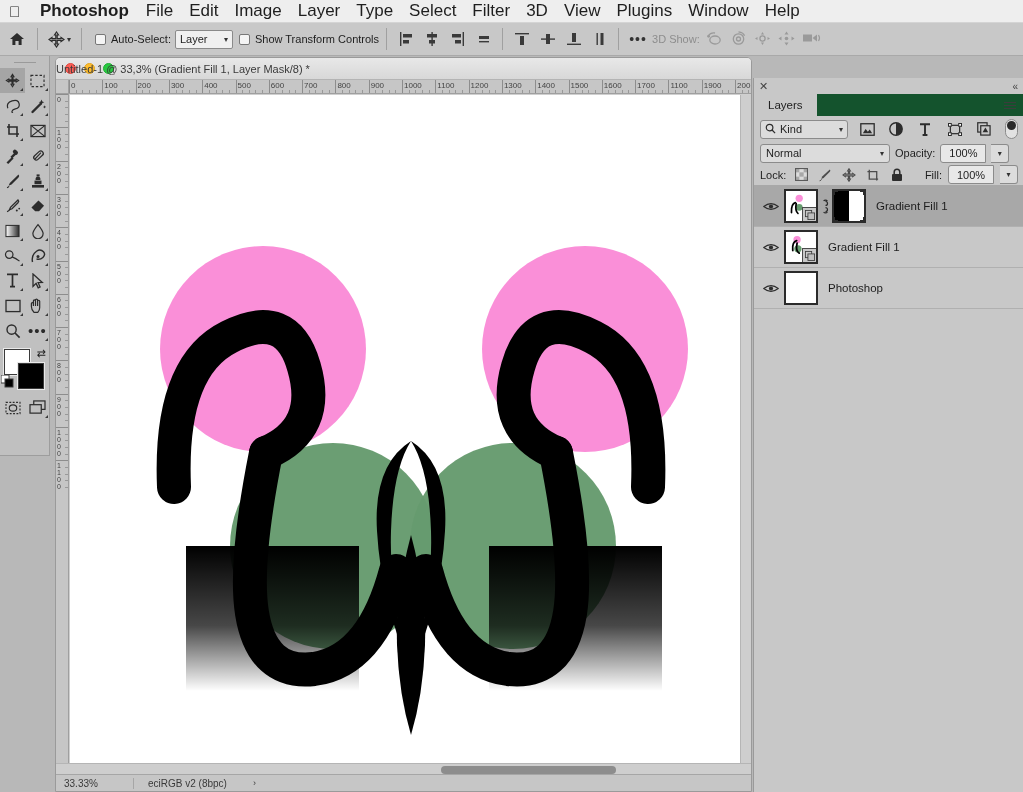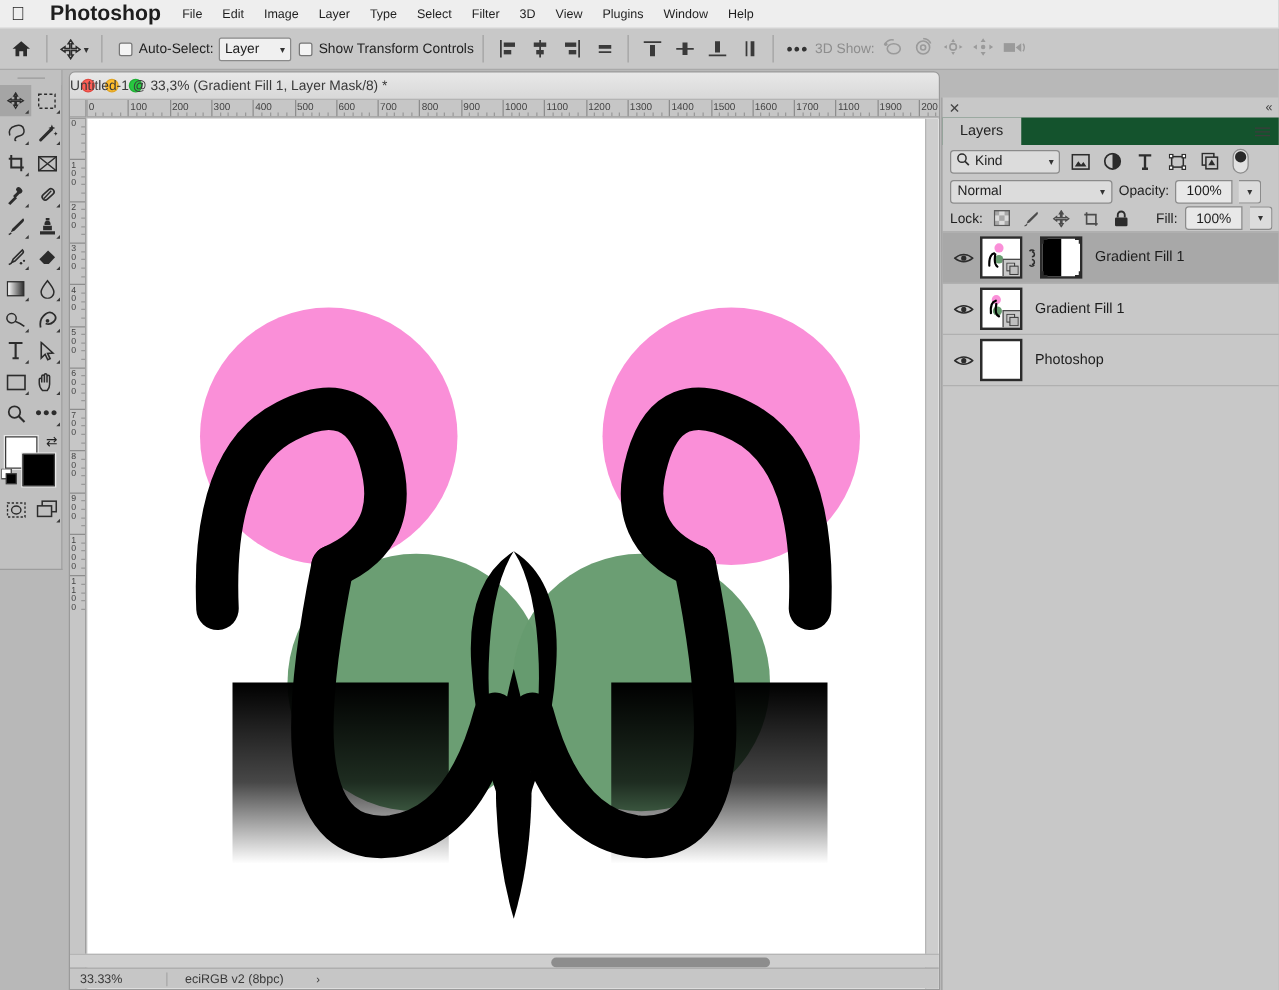--- a/index.html
+++ b/index.html
@@ -19,21 +19,21 @@
     position: absolute; left: 0; top: 0; width: 1023px; height: 23px;
     background: #eeeeee;
     display: flex; align-items: center;
     padding-left: 6px;
     font-size: 12.5px;
     border-bottom: 1px solid #d4d4d4;
   }
   .apple-logo { width: 17px; height: 17px; display: flex; align-items: center; justify-content: center;
     font-size: 15px; color: #222; margin-right: 8px; }
   .menubar .app-name { font-weight: bold; font-size: 17px; padding: 0 9px; }
-  .menubar .mi { padding: 0 8px; font-size: 10px; white-space: nowrap; }
+  .menubar .mi { padding: 0 8px; font-size: 17px; white-space: nowrap; }
 
   
   .optionsbar {
     position: absolute; left: 0; top: 23px; width: 1023px; height: 33px;
     background: #c8c8c8;
     display: flex; align-items: center;
     border-bottom: 1px solid #a9a9a9;
     padding-left: 4px;
   }
   .ob-sep { width: 1px; height: 22px; background: #a0a0a0; margin: 0 7px; }
@@ -168,21 +168,21 @@
   }
   .lp-tab {
     height: 22px; padding: 0 14px; display: flex; align-items: center;
     background: #c8c8c8; font-size: 11.5px; color: #222;
   }
   .lp-menu { margin-left: auto; padding-right: 8px; display: flex; flex-direction: column; gap: 2px; }
   .lp-menu i { display: block; width: 12px; height: 1px; background: #3c3c3c; }
 
   .lp-filterrow {
     position: absolute; left: 0; top: 38px; width: 270px; height: 26px;
-    display: flex; align-items: center; padding: 0 6px; gap: 6px;
+    display: flex; align-items: center; padding: 0 6px; gap: 6px; justify-content: space-between;
   }
   .kind-select {
     width: 88px; height: 19px; background: #dcdcdc; border: 1px solid #8b8b8b; border-radius: 3px;
     display: flex; align-items: center; padding: 0 4px; gap: 4px; font-size: 11px;
   }
   .kind-select .chev { margin-left: auto; }
   .filt-ic { width: 20px; height: 20px; display: flex; align-items: center; justify-content: center; }
   .toggle-pill { width: 13px; height: 20px; background: #e2e2e2; border: 1px solid #8b8b8b;
     border-radius: 7px; position: relative; margin-left: 2px; }
   .toggle-pill b { position: absolute; left: 1px; top: 1px; width: 9px; height: 9px;

